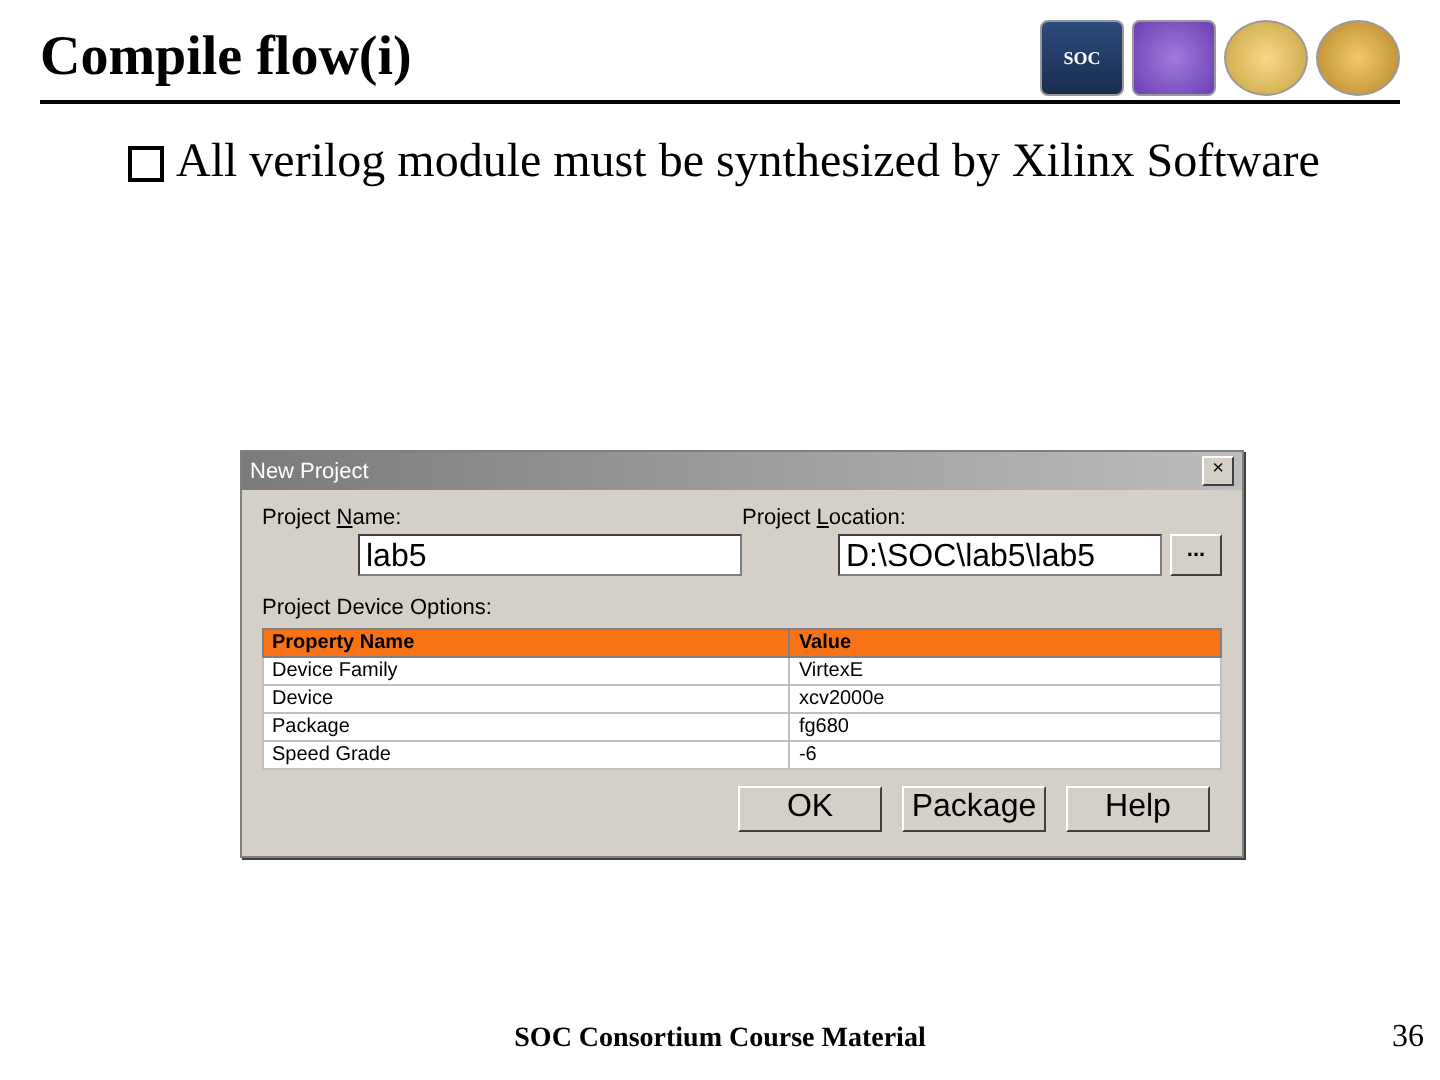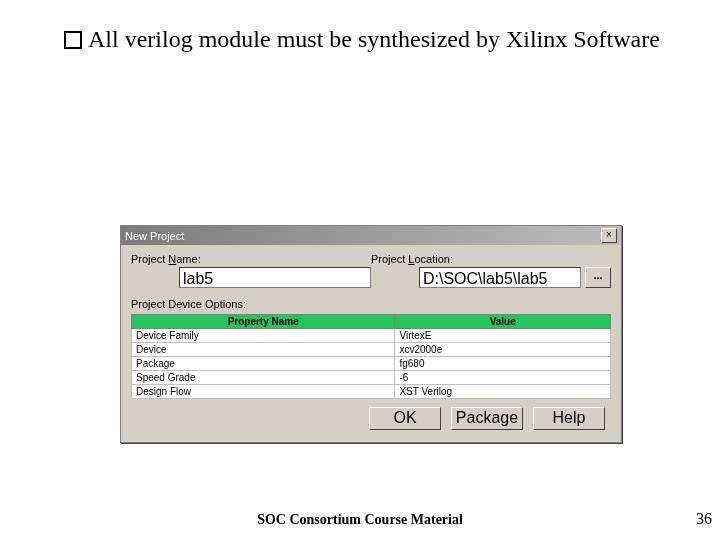--- a/index.html
+++ b/index.html
@@ -133,25 +133,25 @@
   }
   .section-label { margin-top:10px; margin-bottom:4px; }
   .prop-table {
     width:100%;
     border-collapse: collapse;
     background:#fff;
     border:1px solid #808080;
     font-size:10px;
   }
   .prop-table th {
-    background:#22c55e;
+    background:#f97316;
     font-weight:bold;
     border:1px solid #808080;
     padding:1px 4px;
-    text-align:center;
+    text-align:left;
   }
   .prop-table td {
     border:1px solid #c0c0c0;
     padding:1px 4px;
   }
   .prop-table td:first-child { width:55%; }
   .btn-row {
     display:flex;
     justify-content:flex-end;
     gap:10px;
@@ -184,20 +184,29 @@
     right:8px;
     font-size:16px;
     font-family: "Times New Roman", serif;
     text-align: center;
   }
 </style>
 </head>
 <body>
 
 <div class="slide">
+  <div class="header-row">
+    <div class="title">Compile flow(i)</div>
+    <div class="logos">
+      <div class="logo logo-soc">SOC</div>
+      <div class="logo logo-purple"></div>
+      <div class="logo logo-gold"></div>
+      <div class="logo logo-gold2"></div>
+    </div>
+  </div>
 
   <div class="bullet-row">
     <span class="bullet-box"></span>
     <span class="bullet-text">All verilog module must be synthesized by Xilinx Software</span>
   </div>
 
   <div class="dialog">
     <div class="titlebar">
       <span>New Project</span>
       <span class="xbtn">×</span>
@@ -234,24 +243,20 @@
           <td>xcv2000e</td>
         </tr>
         <tr>
           <td>Package</td>
           <td>fg680</td>
         </tr>
         <tr>
           <td>Speed Grade</td>
           <td>-6</td>
         </tr>
-        <tr>
-          <td>Design Flow</td>
-          <td>XST Verilog</td>
-        </tr>
       </tbody>
         </table>
 
       <div class="btn-row">
         <div class="btn">OK</div>
         <div class="btn">Package</div>
         <div class="btn">Help</div>
       </div>
     </div>
   </div>

